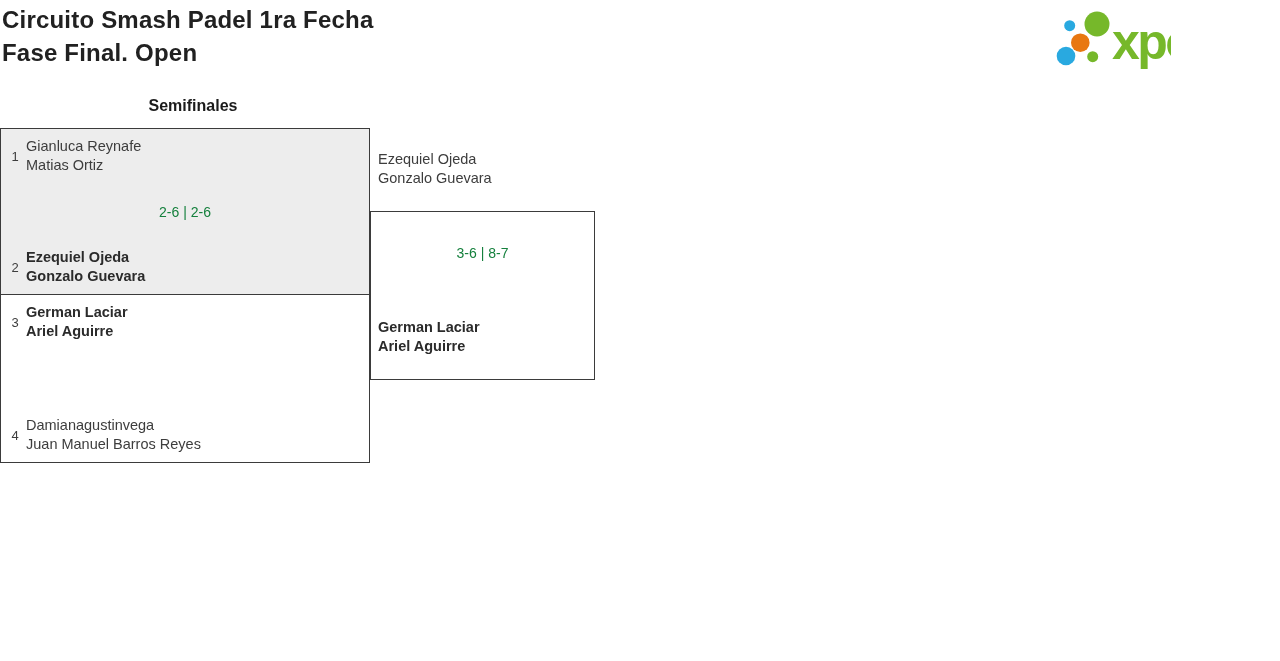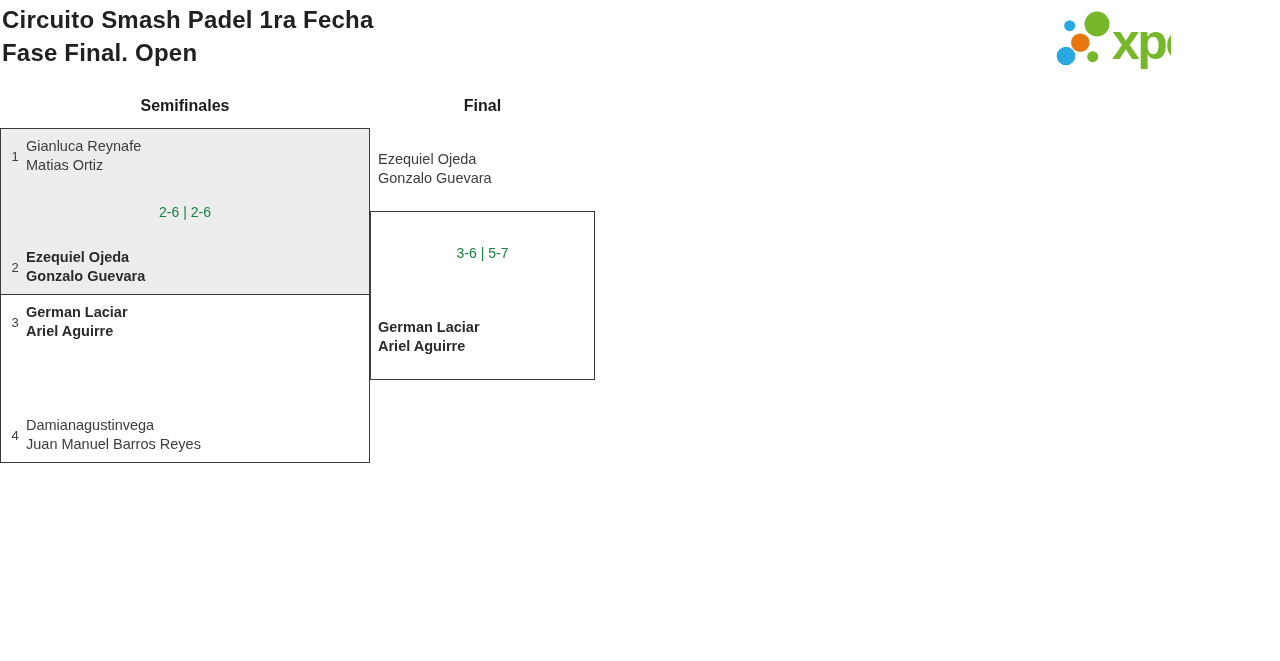--- a/index.html
+++ b/index.html
@@ -46,21 +46,21 @@
 
   
   .round-header {
     position: absolute;
     top: 97px;
     text-align: center;
     font-size: 16px;
     font-weight: 700;
     color: #1b1b1b;
   }
-  .round-header.semis { left: 0; width: 370px; }
+  .round-header.semis { left: 0; width: 370px; padding-left: 8px; }
   .round-header.final { left: 370px; width: 225px; }
 
   .match-box {
     position: absolute;
     border: 1px solid #3b3b3b;
     box-sizing: border-box;
     background: #ffffff;
   }
   .match-box.sf1 { left: 0; top: 128px; width: 370px; height: 167px; background: #ededed; }
   .match-box.sf2 { left: 0; top: 294px; width: 370px; height: 169px; background: #ffffff; }
@@ -125,21 +125,20 @@
       <circle cx="17.7" cy="20.7" r="5.5" fill="#29a9e0"></circle>
       <circle cx="45" cy="19" r="12.5" fill="#76b82a"></circle>
       <circle cx="28.3" cy="37.7" r="9.3" fill="#e87711"></circle>
       <circle cx="40.7" cy="51.7" r="5.5" fill="#76b82a"></circle>
       <circle cx="14" cy="51" r="9.3" fill="#29a9e0"></circle>
     </svg>
     <span class="logo-text">xporty</span>
   </div>
 
   <div class="round-header semis">Semifinales</div>
-  <div class="round-header final">Final</div>
 
   <div class="match-box sf1">
     <div class="team-row top">
       <span class="seed">1</span>
       <div class="players">
         <div>Gianluca Reynafe</div>
         <div>Matias Ortiz</div>
       </div>
     </div>
     <div class="score">2-6 | 2-6</div>
@@ -170,21 +169,21 @@
   </div>
 
   <div class="final-team t1">
     <div class="players">
       <div>Ezequiel Ojeda</div>
       <div>Gonzalo Guevara</div>
     </div>
   </div>
 
   <div class="match-box fin">
-    <div class="score fscore">3-6 | 5-7</div>
+    <div class="score fscore">3-6 | 8-7</div>
   </div>
 
   <div class="final-team t2">
     <div class="players winner">
       <div>German Laciar</div>
       <div>Ariel Aguirre</div>
     </div>
   </div>
 
 </div>

